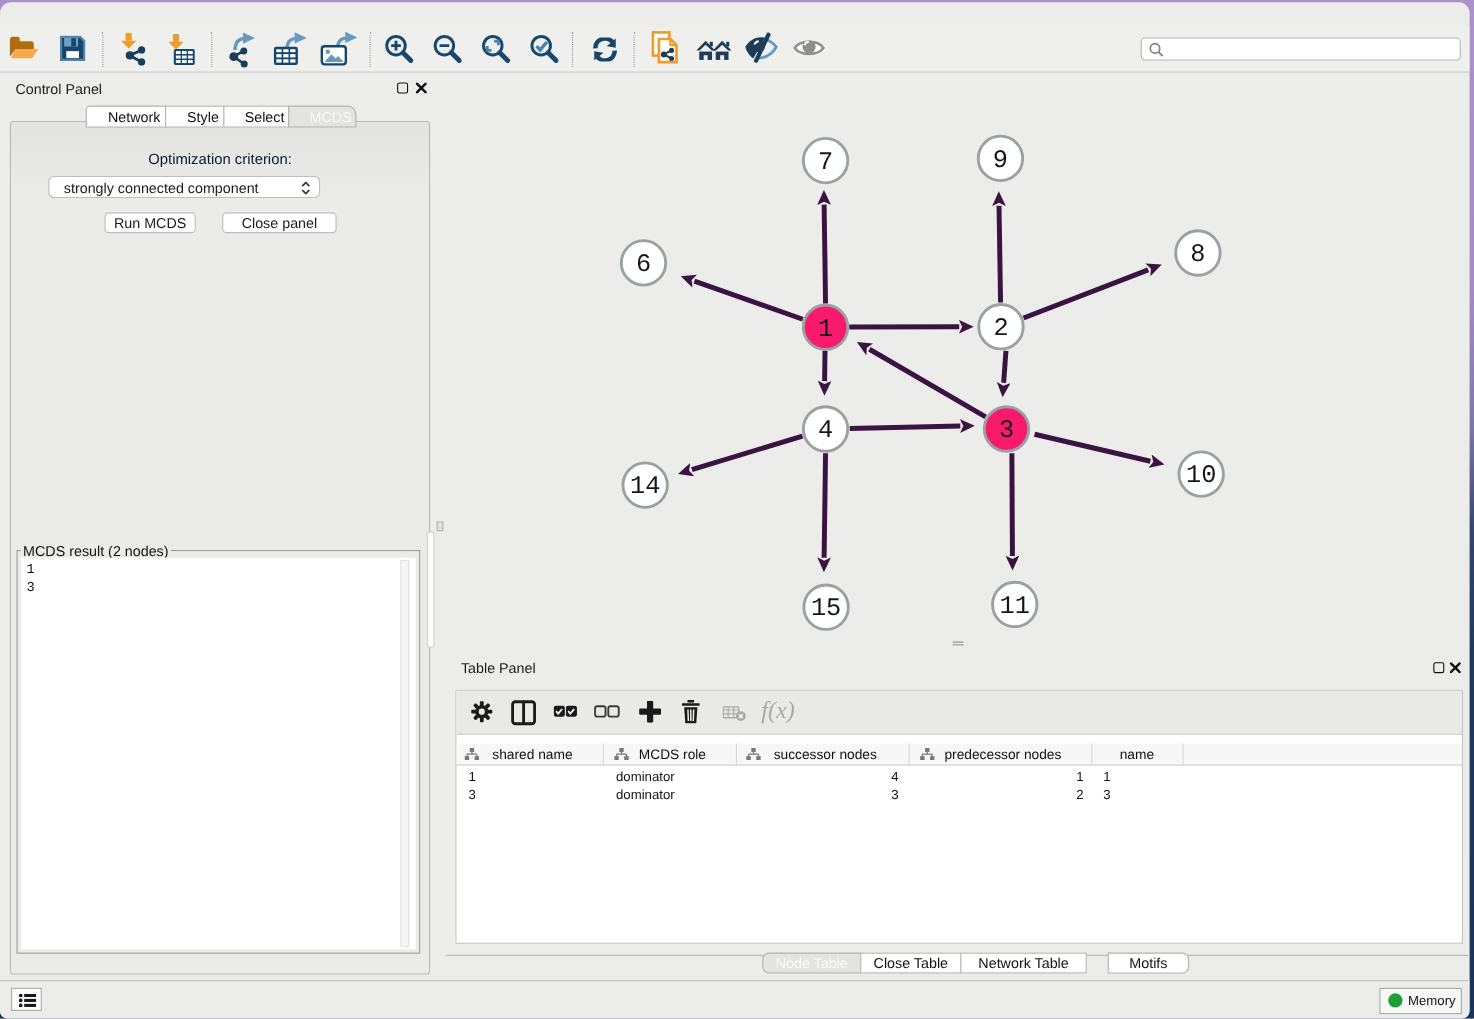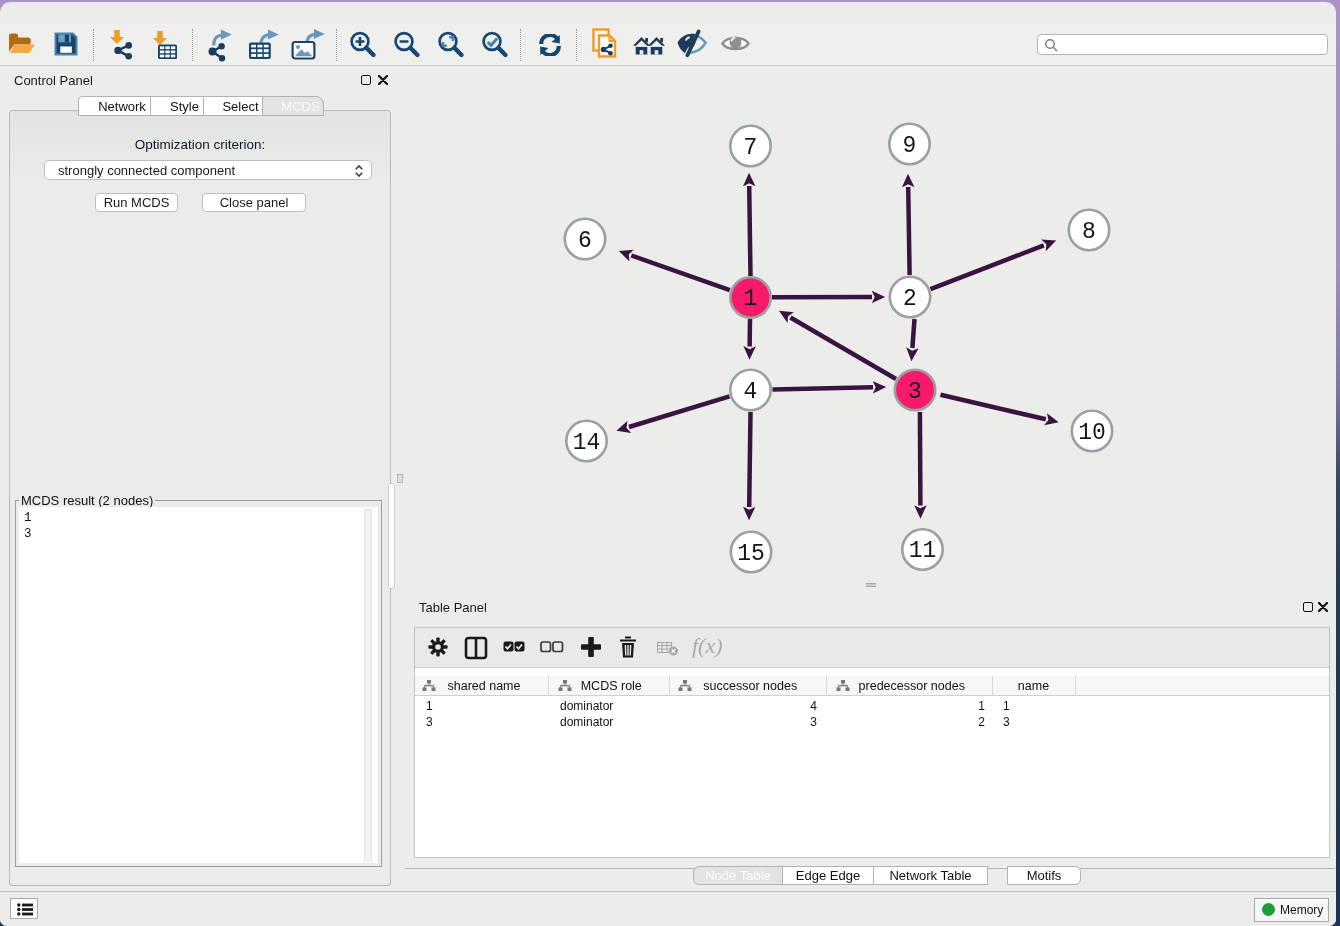--- a/index.html
+++ b/index.html
@@ -28,21 +28,21 @@
             background:#fff; border:1px solid #b5b5b5; border-radius:4px; }
 
   
   .cp-title { position:absolute; left:14px; top:71px; font-size:13px; color:#1b1b1b; }
   .winbtn-sq { position:absolute; width:10px; height:10px; border:1.5px solid #111; border-radius:2px; background:transparent; }
   .tab { position:absolute; top:0; height:20px; background:#fff; border:1px solid #b2b2b2;
          font-size:13px; color:#111; text-align:center; line-height:19px;padding-left:15px; }
   .innerpanel { position:absolute; left:9px; top:108px; width:382px; height:776px;
                 background:linear-gradient(#e3e3e2, #ebebea 70px); border:1px solid #b9b9b8; border-radius:3px; }
 
-  .combo { position:absolute; left:44px; top:158px; width:328px; height:20px; background:#fff;
+  .combo { position:absolute; left:44px; top:158px; width:247px; height:20px; background:#fff;
            border:1px solid #bdbdbd; border-radius:5px; font-size:13px; color:#1a1a1a; }
   .btn { position:absolute; height:19px; background:#fff; border:1px solid #bdbdbd;
          border-radius:4px; font-size:13px; color:#1a1a1a; text-align:center; line-height:17px; }
 
   fieldset.mcds { position:absolute; left:15px; top:491px; width:367px; height:374px;
                   border:1px solid #9e9e9e; background:transparent; }
   fieldset.mcds legend { font-size:13px; color:#111; margin-left:3px; padding:0 2px; }
   .mono { font-family:"Liberation Mono", monospace; }
 
   
@@ -461,21 +461,21 @@
       <span class="abs" style="left:11px;">3</span>
       <span class="abs" style="left:145px;">dominator</span>
       <span class="abs" style="left:382px; width:20px; text-align:right;">3</span>
       <span class="abs" style="left:550px; width:20px; text-align:right;">2</span>
       <span class="abs" style="left:588px;">3</span>
     </div>
   </div>
   <div class="abs" style="left:405px; top:866px; width:930px; height:1px; background:#b6b6b5;"></div>
 
   <div class="bt-tab" style="left:693px; top:864px; width:90px; background:#e3e3e2; color:#fafafa; border-radius:6px 0 0 6px;">Node Table</div>
-  <div class="bt-tab" style="left:782px; top:864px; width:92px;">Edge Edge</div>
+  <div class="bt-tab" style="left:782px; top:864px; width:92px;">Close Table</div>
   <div class="bt-tab" style="left:873px; top:864px; width:115px;">Network Table</div>
   <div class="bt-tab" style="left:1007px; top:864px; width:74px; border-radius:0 6px 6px 0;">Motifs</div>
 
   <div class="statusbar">
     <div class="abs" style="left:10px; top:6px; width:28px; height:21px; background:#fdfdfd; border:1px solid #ababab;">
       <svg class="abs" style="left:6px; top:3.5px;" width="16" height="13" viewBox="0 0 16 13">
         <g fill="#1a1a1a">
           <circle cx="1.8" cy="2" r="1.7"></circle>
             <circle cx="1.8" cy="6.5" r="1.7"></circle>
             <circle cx="1.8" cy="11" r="1.7"></circle>

